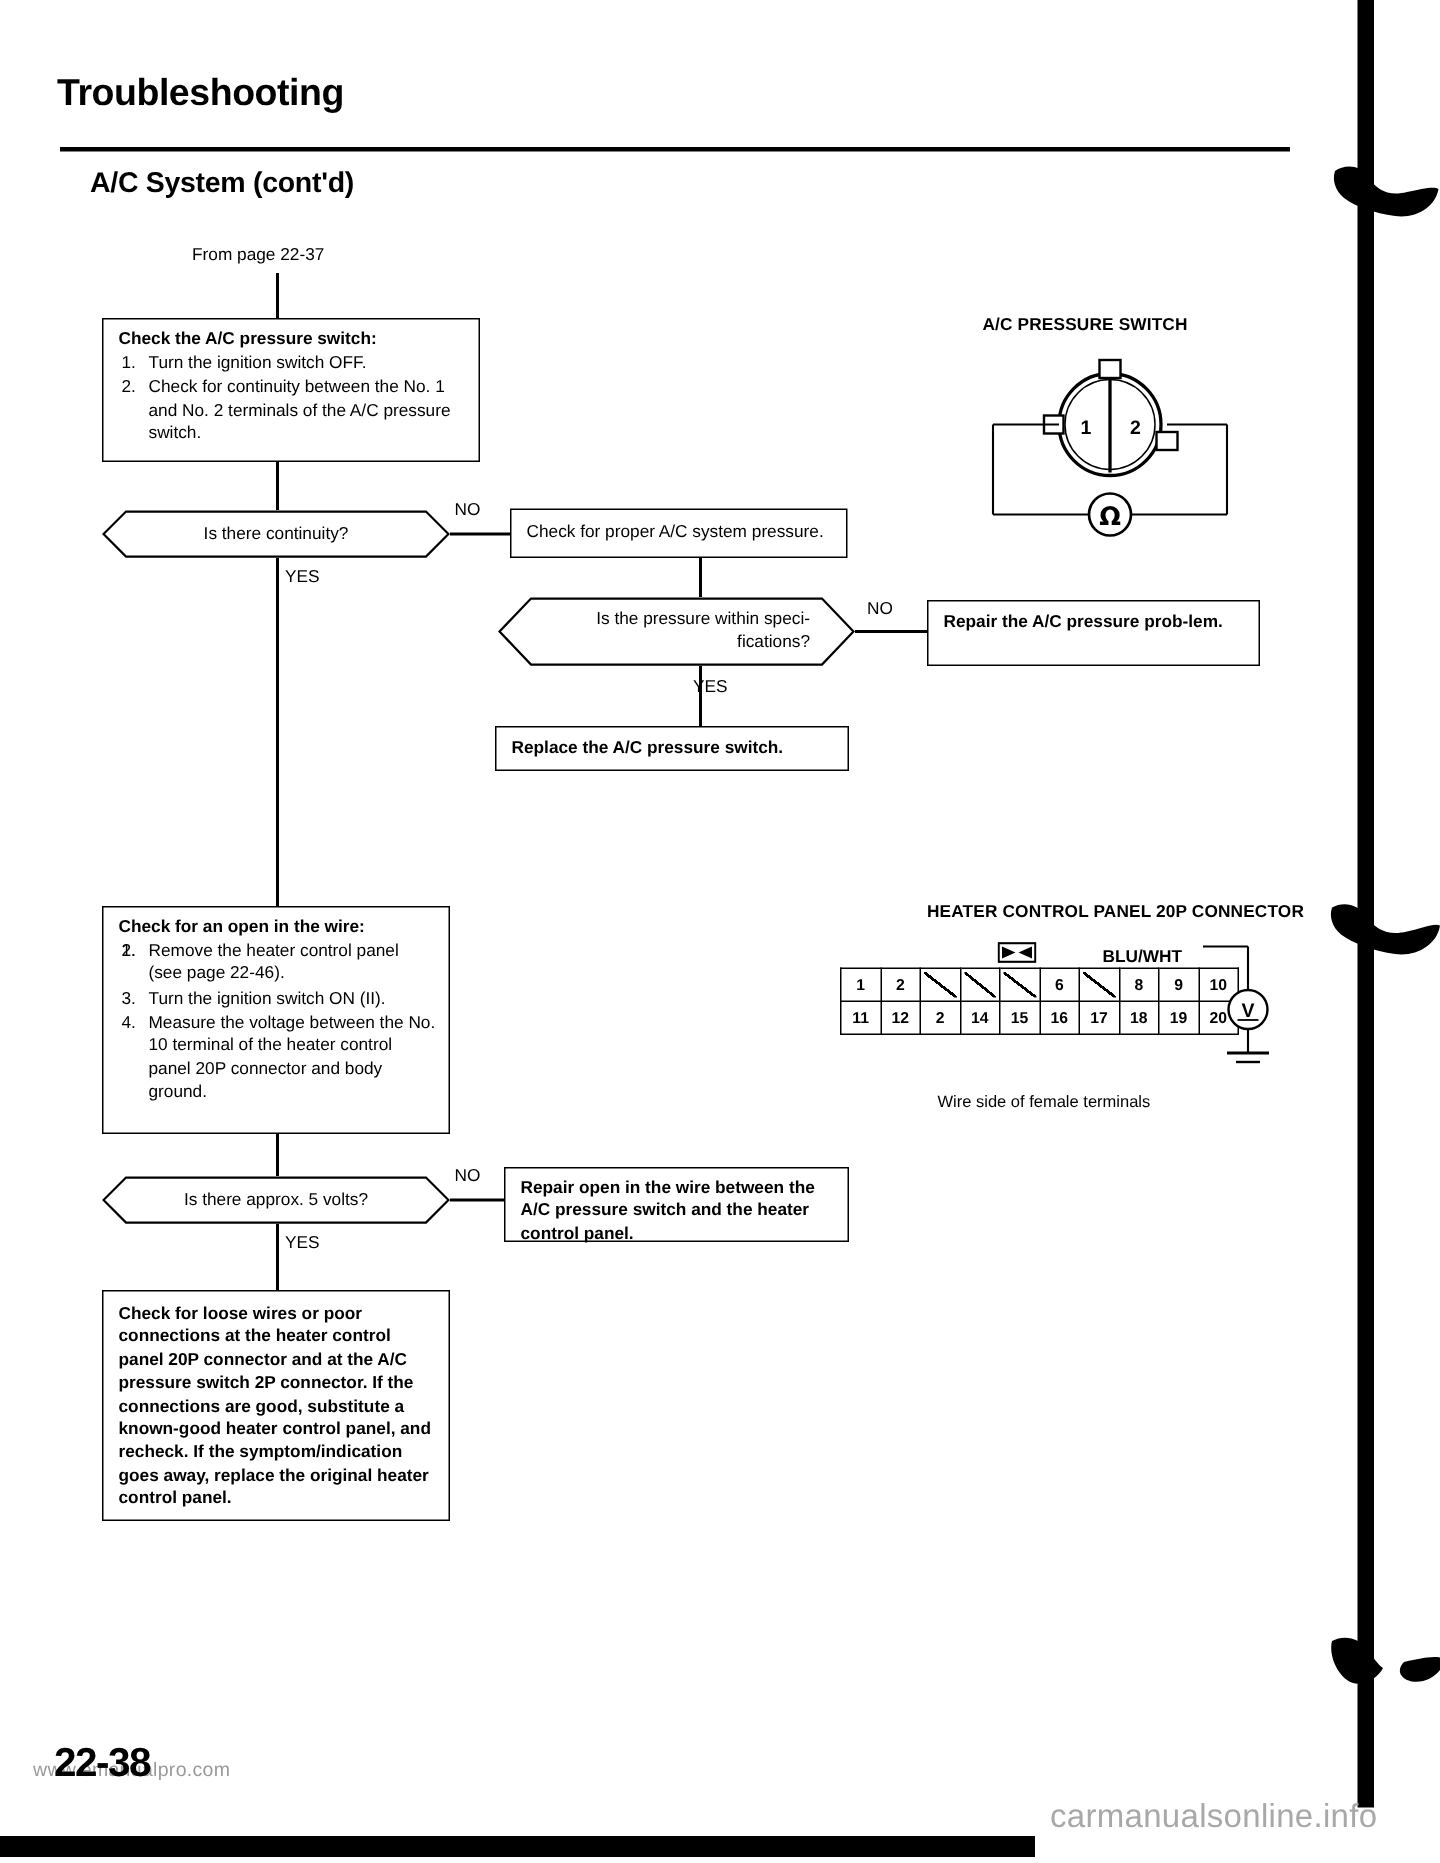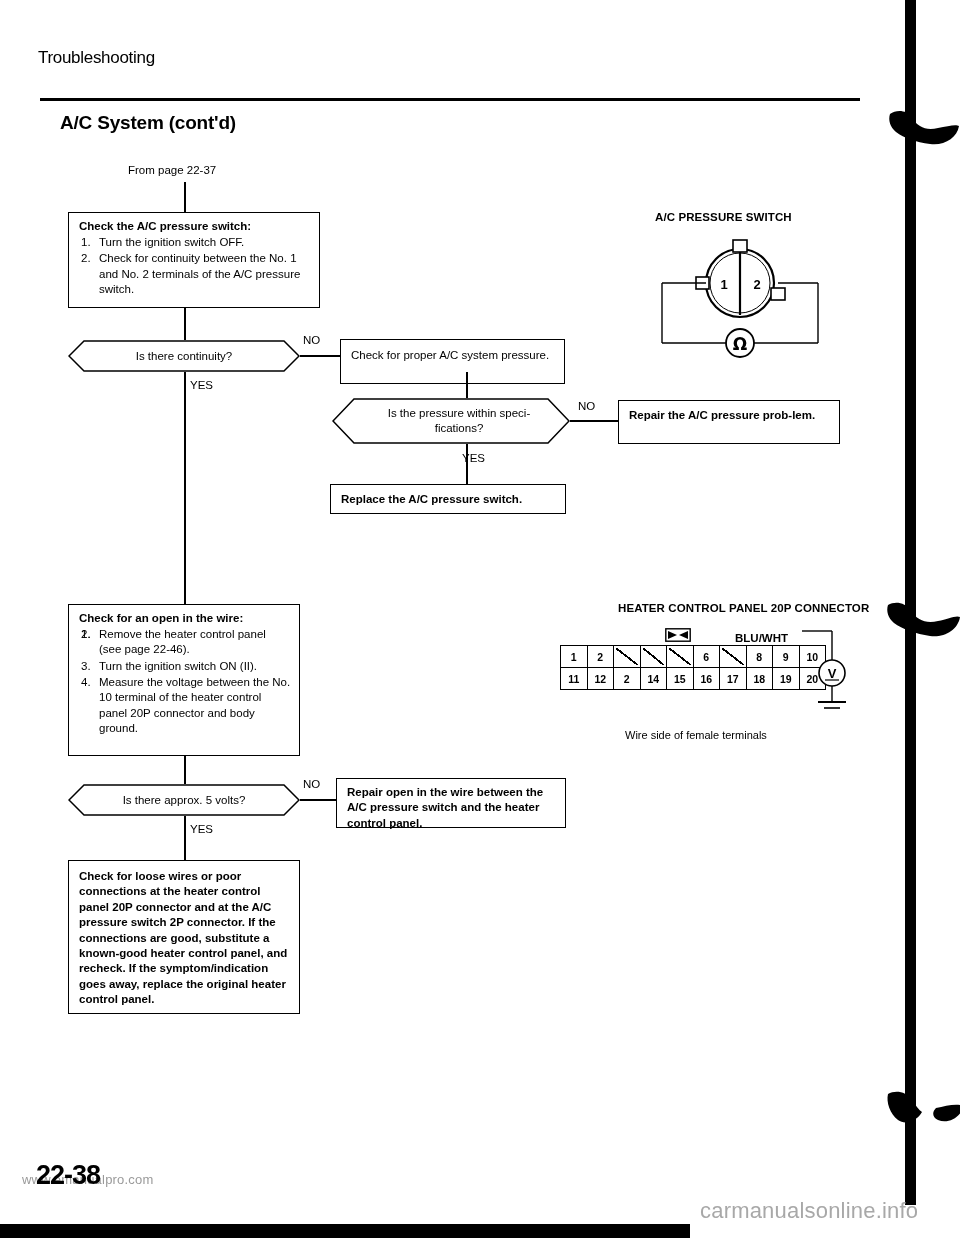--- a/index.html
+++ b/index.html
@@ -6,21 +6,21 @@
   body{
     width:960px;height:1242px;position:relative;overflow:hidden;
     font-family:"Liberation Sans","DejaVu Sans",sans-serif;
     color:#000;
   }
   .page{position:absolute;left:0;top:0;width:960px;height:1242px;}
 
   
   #page-title{
     position:absolute;left:38px;top:48px;
-    font-size:17px;font-weight:normal;letter-spacing:-0.3px;
+    font-size:25px;font-weight:bold;letter-spacing:-0.3px;
   }
   #header-rule{
     position:absolute;left:40px;top:98px;width:820px;height:3px;background:#000;
   }
   #section-title{
     position:absolute;left:60px;top:112px;
     font-size:19px;font-weight:bold;letter-spacing:-0.2px;
   }
 
   
@@ -42,21 +42,21 @@
   .hex{
     position:absolute;box-sizing:border-box;
   }
   .hex .hx-svg{position:absolute;left:0;top:0;}
   .hex .hx-txt{
     position:absolute;left:0;top:0;width:100%;height:100%;
     display:flex;align-items:center;justify-content:center;
     font-size:11.5px;line-height:1.3;text-align:center;
     padding:0 30px;box-sizing:border-box;
   }
-  .hex.lefttext .hx-txt{justify-content:flex-start;text-align:center;padding-left:46px;}
+  .hex.lefttext .hx-txt{justify-content:flex-start;text-align:right;padding-left:46px;}
 
   .ln{position:absolute;background:#000;}
   .lnv{width:1.5px;}
   .lnh{height:1.5px;}
   .lbl{position:absolute;font-size:11.5px;}
 
   
   .dg-title{position:absolute;font-size:11.5px;font-weight:bold;letter-spacing:0.1px;}
   .dg-cap{position:absolute;font-size:11px;}
 
@@ -126,21 +126,21 @@
       <svg class="hx-svg" width="232" height="32" viewBox="0 0 232 32">
         <polygon points="16,1 216,1 231,16 216,31 16,31 1,16" fill="#fff" stroke="#000" stroke-width="1.5"></polygon>
       </svg>
       <div class="hx-txt">Is there continuity?</div>
     </div>
     <div class="ln lnh" style="left:300px;top:355px;width:40px;"></div>
     <div class="lbl" style="left:303px;top:334px;">NO</div>
     <div class="ln lnv" style="left:184px;top:372px;height:232px;"></div>
     <div class="lbl" style="left:190px;top:379px;">YES</div>
 
-    <div class="fc-box" style="left:340px;top:339px;width:225px;height:45px;">
+    <div class="fc-box" style="left:340px;top:339px;width:225px;height:33px;">
       <div class="inner" style="padding-top:8px;">
         <div class="bx-plain">Check for proper A/C system pressure.</div>
       </div>
     </div>
     <div class="ln lnv" style="left:466px;top:372px;height:26px;"></div>
 
     <div class="hex lefttext" style="left:332px;top:398px;width:238px;height:46px;">
       <svg class="hx-svg" width="238" height="46" viewBox="0 0 238 46">
         <polygon points="22,1 216,1 237,23 216,45 22,45 1,23" fill="#fff" stroke="#000" stroke-width="1.5"></polygon>
       </svg>

